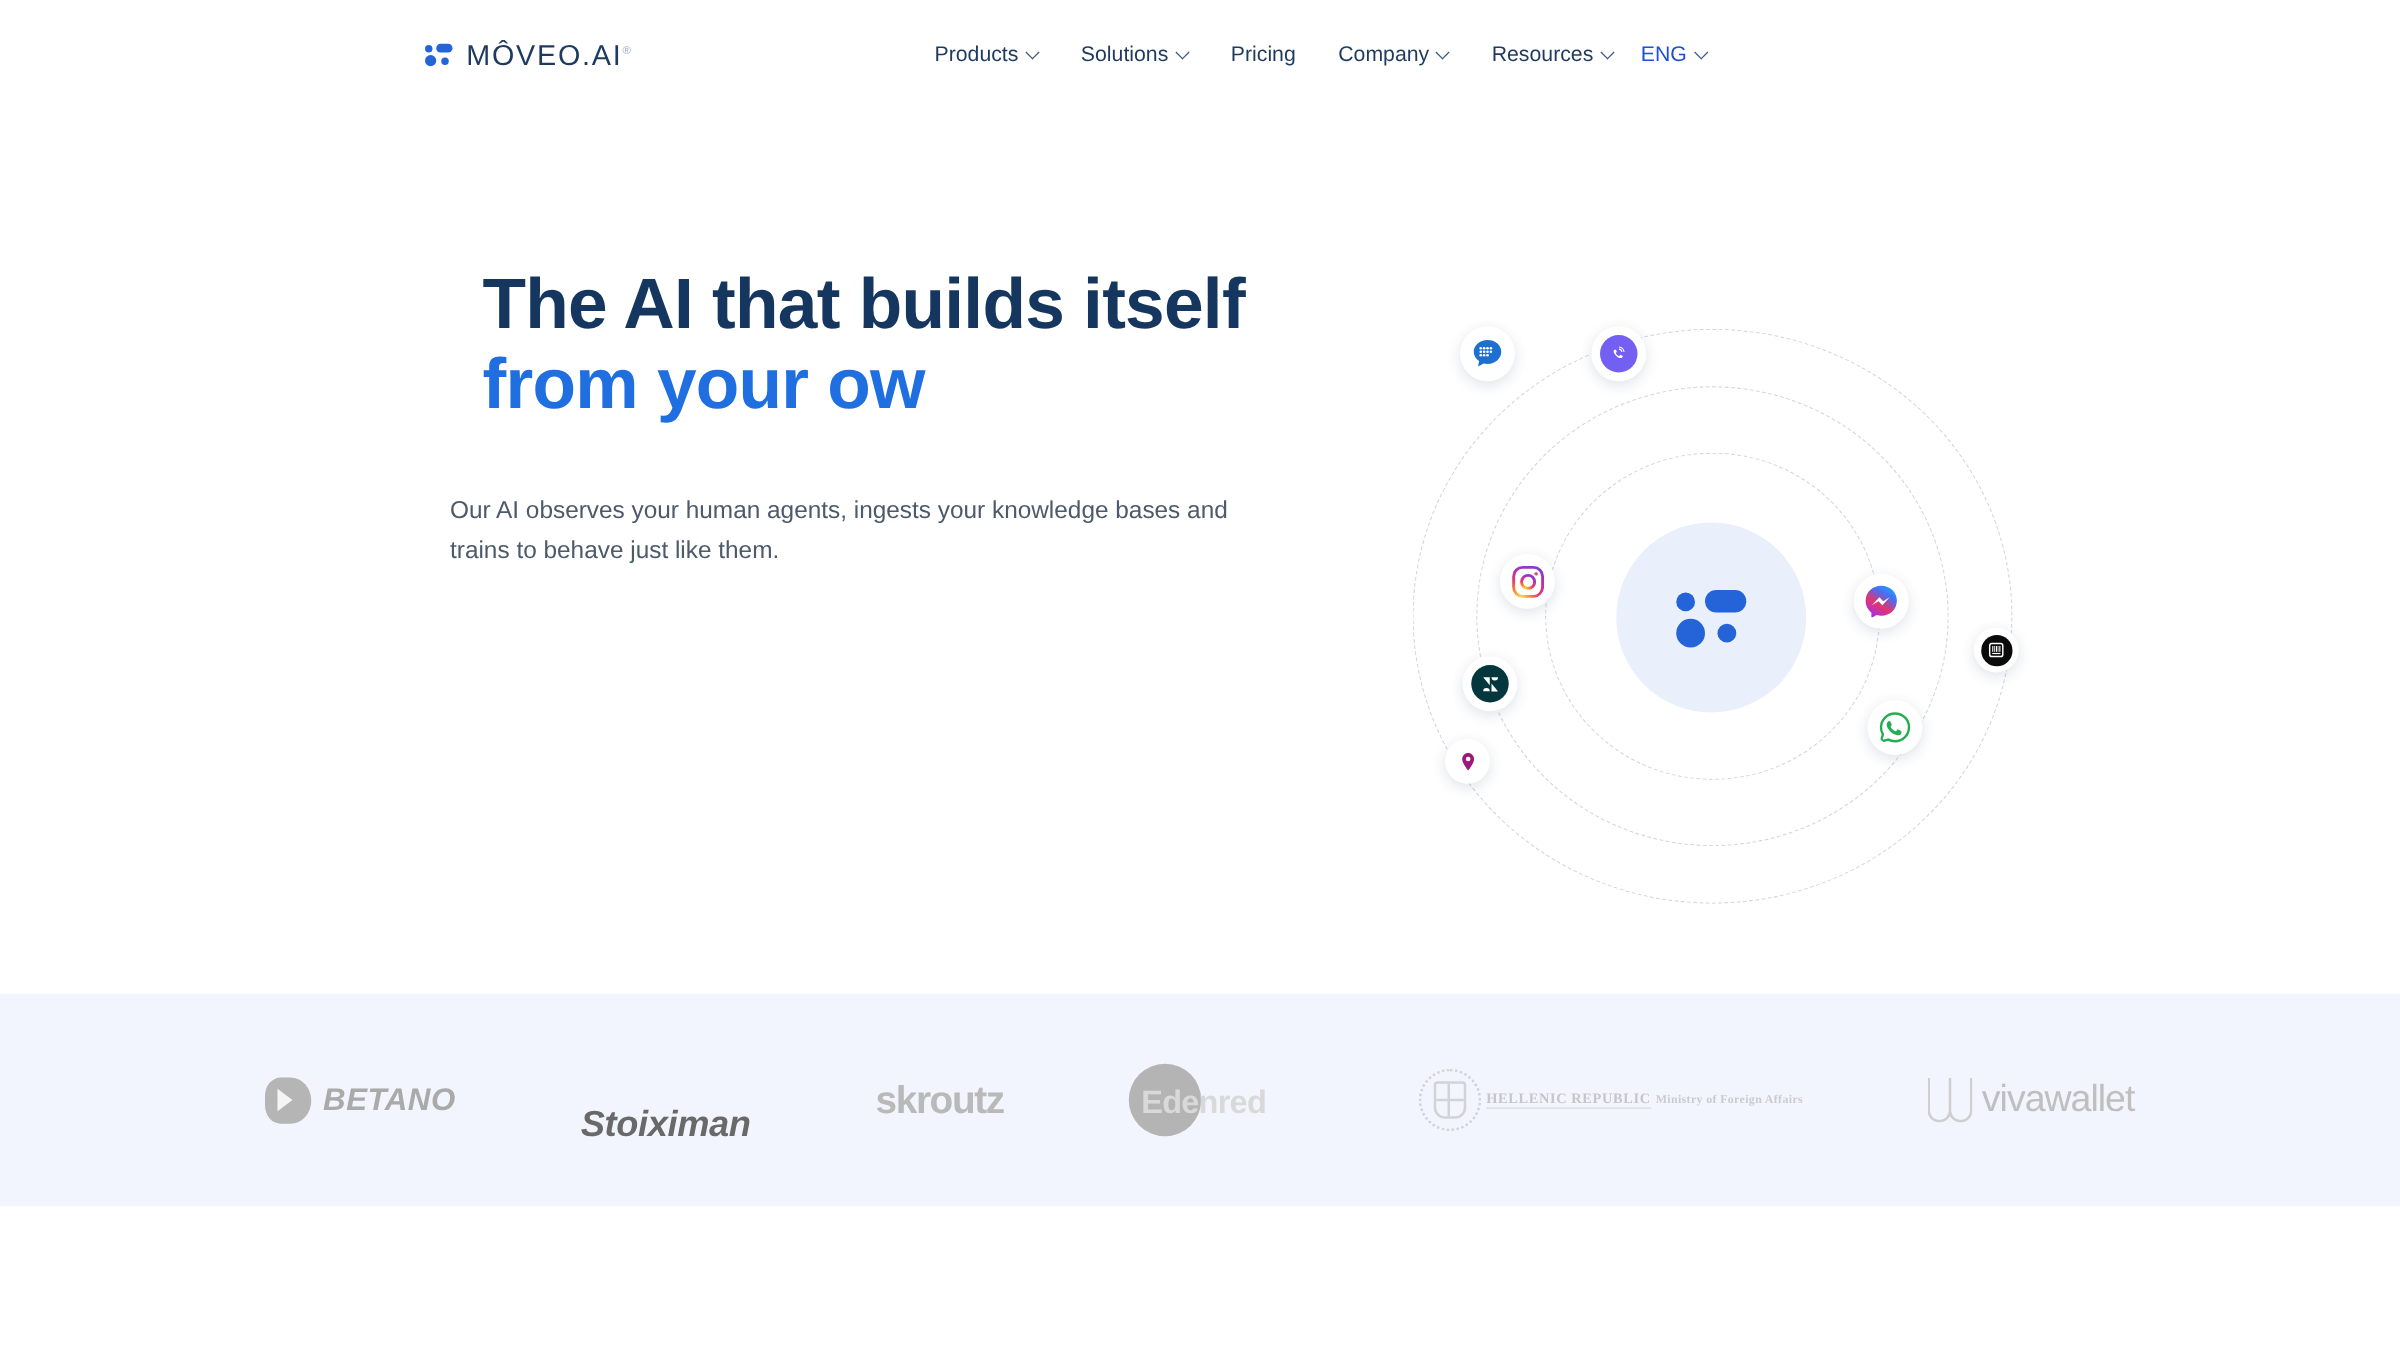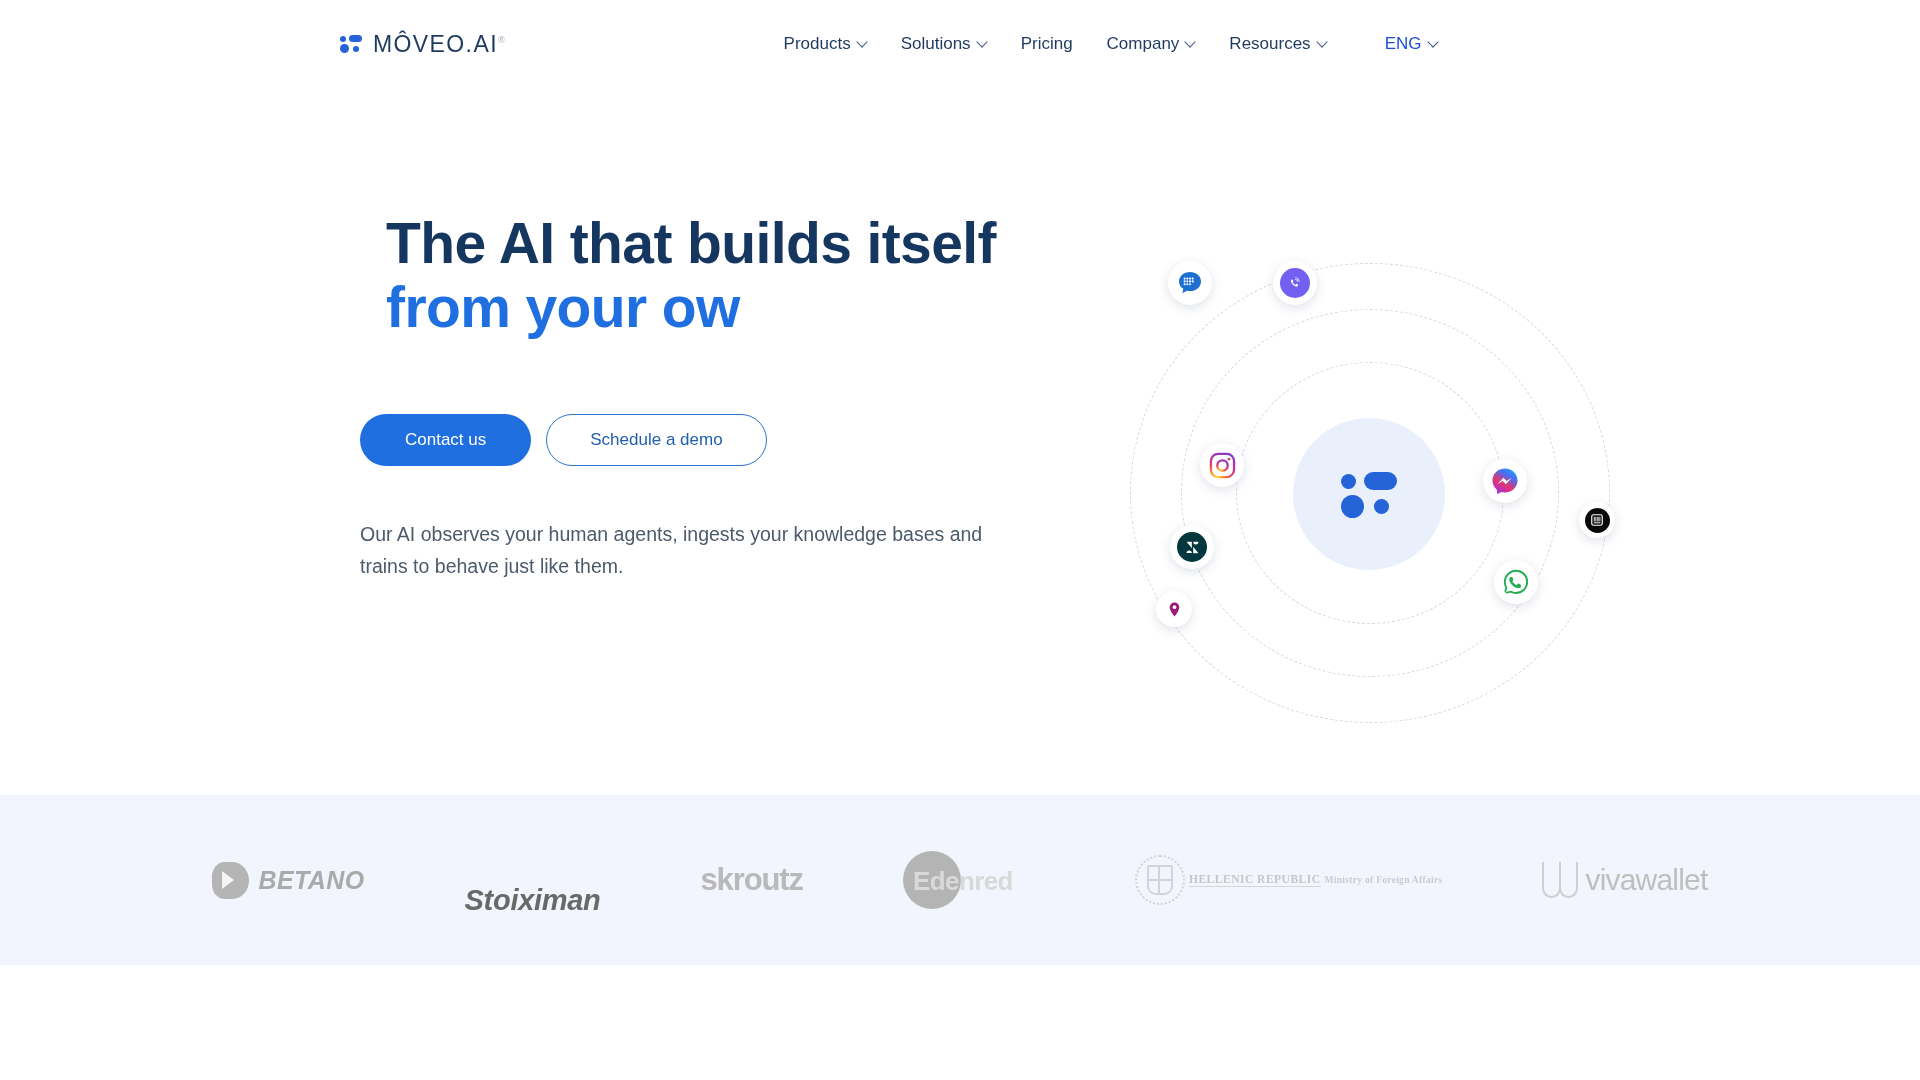--- a/index.html
+++ b/index.html
@@ -13,21 +13,20 @@
   }
 
   
   .header {
     height:88px;
     display:flex;
     align-items:center;
     background:#ffffff;
     padding:0 0 0 0;
     position:relative;
-    gap:36px;
   }
   .logo-wrap {
     display:flex;
     align-items:center;
     gap:11px;
     margin-left:340px;
   }
   .logo-mark { width:22px; height:18px; position:relative; flex:none; }
   .logo-mark i { position:absolute; background:#2563d9; display:block; }
   .lm-a { width:6px;  height:6px;  border-radius:50%; left:0px;  top:1px; }
@@ -277,24 +276,20 @@
     <span>ENG</span>
     <span class="chev"></span>
   </div>
 </div>
 
 <div class="hero">
 
   <div class="hero-left">
     <h1 class="headline"><span>The AI that builds itself </span><span class="hl-blue">from your ow</span></h1>
 
-    <div class="cta-row">
-      <button class="btn-contact">Contact us</button>
-      <button class="btn-demo">Schedule a demo</button>
-    </div>
 
     <p class="sub">Our AI observes your human agents, ingests your knowledge bases and trains to behave just like them.</p>
   </div>
 
   <div class="hero-right">
     <div class="orbit orbit-1"></div>
     <div class="orbit orbit-2"></div>
     <div class="orbit orbit-3"></div>
 
     <div class="core">

